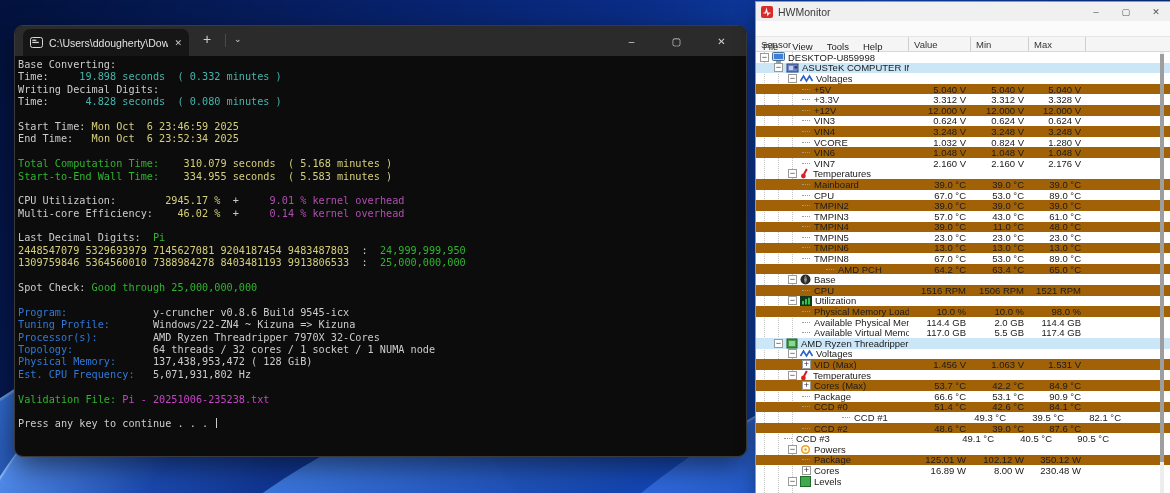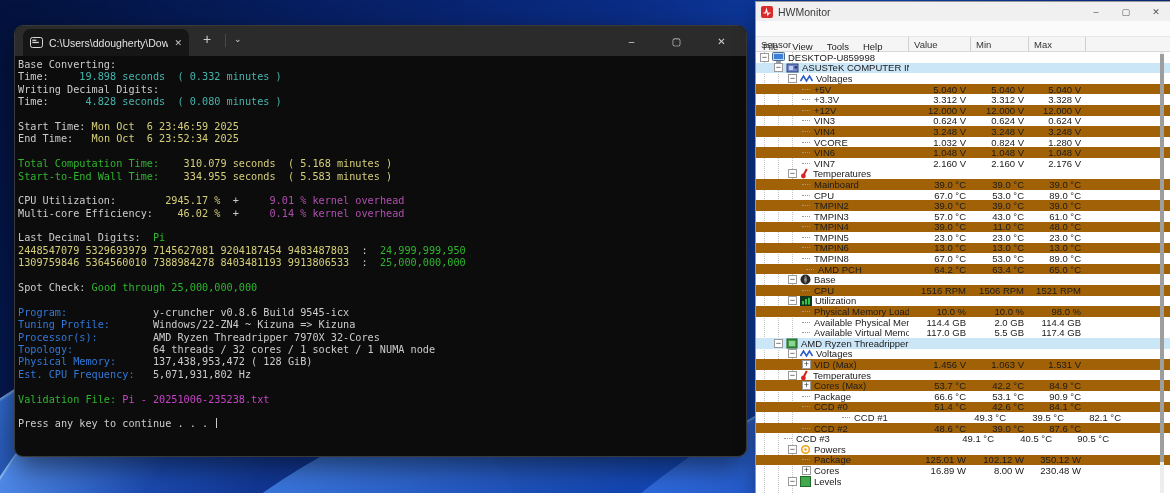--- a/index.html
+++ b/index.html
@@ -341,21 +341,21 @@
       <div class="hrow">
         <div class="c0" style="padding-left: 46px;">
           <span class="dash"></span>
           <span class="lbl">TMPIN8</span>
         </div>
         <div class="cv">67.0 °C</div>
         <div class="cm">53.0 °C</div>
         <div class="cx">89.0 °C</div>
       </div>
       <div class="hrow sh">
-        <div class="c0" style="padding-left: 50px;">
+        <div class="c0" style="padding-left: 70px;">
           <span class="dash"></span>
           <span class="lbl">AMD PCH</span>
         </div>
         <div class="cv">64.2 °C</div>
         <div class="cm">63.4 °C</div>
         <div class="cx">65.0 °C</div>
       </div>
       <div class="hrow">
         <div class="c0" style="padding-left: 32px;">
           <span class="exp">−</span>

